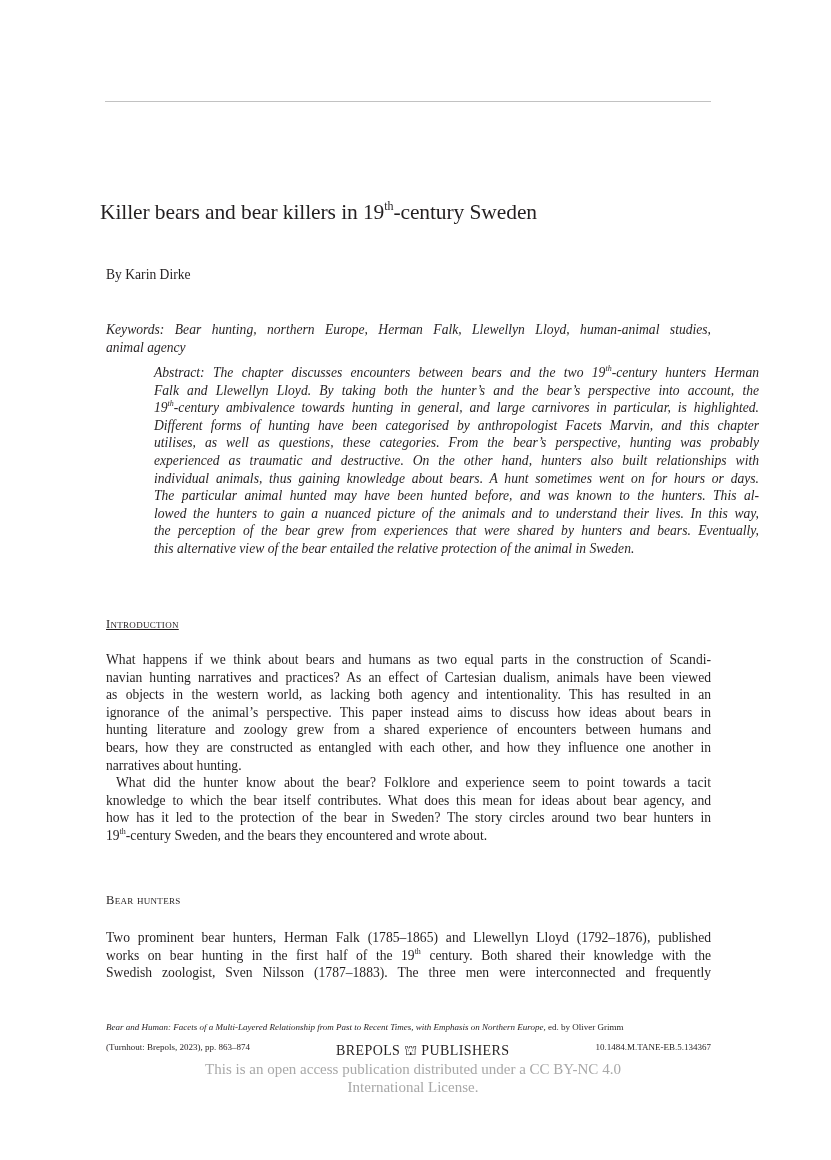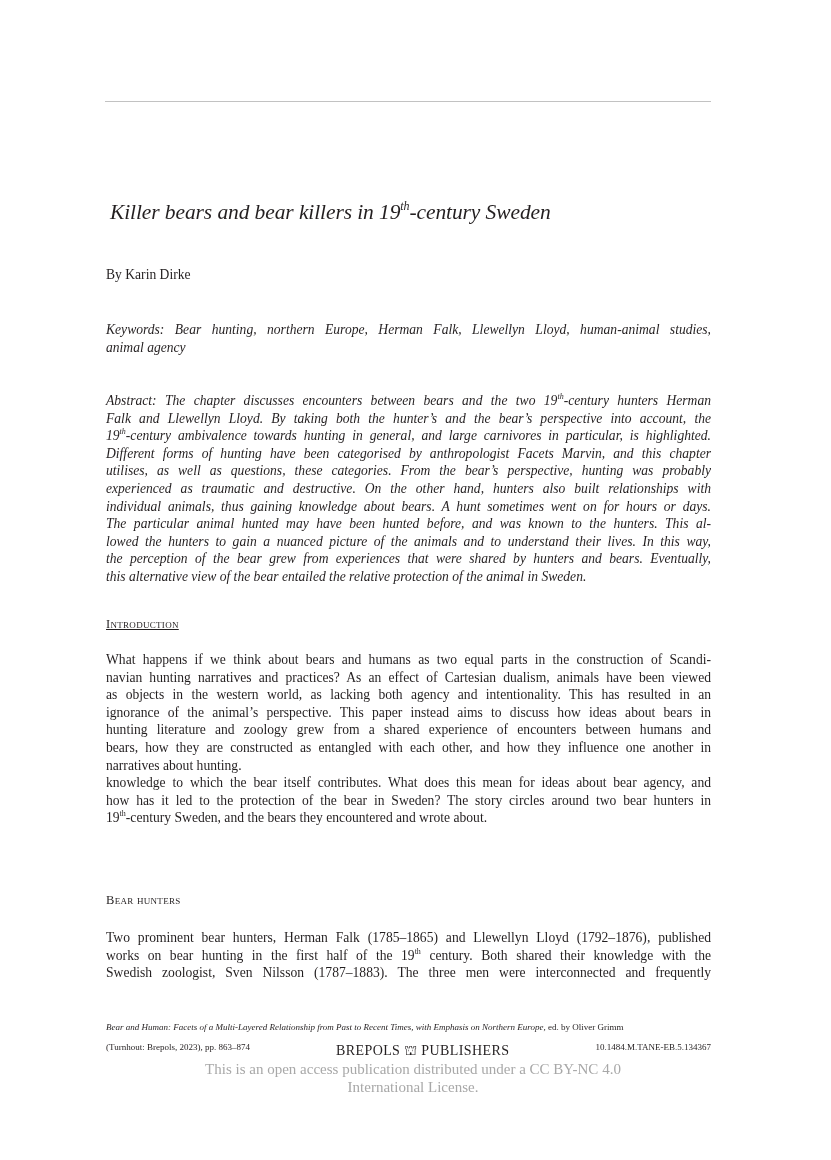--- a/index.html
+++ b/index.html
@@ -1,19 +1,19 @@
 <!DOCTYPE html>
 <html><head>
 <meta charset="utf-8">
 <style>
   html, body { margin: 0; padding: 0; background: #ffffff; }
   body { width: 831px; height: 1160px; position: relative; overflow: hidden;
          font-family: "Liberation Serif", "DejaVu Serif", serif; color: #231f20; }
   .rule { position: absolute; left: 105px; top: 101px; width: 606px; height: 1px; background: #c2c2c2; }
-  .title { position: absolute; left: 110px; top: 200px; font-size: 21.5px; white-space: nowrap; letter-spacing: -0.1px; font-style: italic; }
+  .title { position: absolute; left: 100px; top: 200px; font-size: 21.5px; white-space: nowrap; letter-spacing: -0.1px; }
   .title sup { font-size: 12px; vertical-align: top; position: relative; top: -1px; }
   .byline { position: absolute; left: 106px; top: 267px; font-size: 13.6px; white-space: nowrap; }
   .block { position: absolute; left: 106px; width: 605px; font-size: 13.6px; }
   .line { height: 17.6px; line-height: 17.6px; white-space: nowrap; text-align: justify; text-align-last: justify; }
   .line.last { text-align-last: left; }
   .italic { font-style: italic; }
   .line sup { font-size: 8px; vertical-align: top; line-height: 1; position: relative; top: 1px; }
   .indent { padding-left: 10px; }
   .heading { position: absolute; left: 106px; font-size: 12.5px; font-variant: small-caps; letter-spacing: 0.3px; white-space: nowrap; }
   .foot { position: absolute; left: 106px; width: 605px; font-size: 9px; white-space: nowrap; }
@@ -30,21 +30,21 @@
   <span>Killer bears and bear killers in 19</span><sup>th</sup><span>-century Sweden</span>
 </div>
 
 <div class="byline">By Karin Dirke</div>
 
 <div class="block italic" style="top:321px;">
   <div class="line">Keywords: Bear hunting, northern Europe, Herman Falk, Llewellyn Lloyd, human-animal studies,</div>
   <div class="line last">animal agency</div>
 </div>
 
-<div class="block italic" id="abstract" style="top:392px;">
+<div class="block italic" id="abstract" style="top:364px;margin-left:48px;">
     <div class="line"><span>Abstract: The chapter discusses encounters between bears and the two 19</span><sup>th</sup><span>-century hunters Herman</span></div>
     <div class="line"><span>Falk and Llewellyn Lloyd. By taking both the hunter’s and the bear’s perspective into account, the</span></div>
     <div class="line"><span>19</span><sup>th</sup><span>-century ambivalence towards hunting in general, and large carnivores in particular, is highlighted.</span></div>
     <div class="line"><span>Different forms of hunting have been categorised by anthropologist Facets Marvin, and this chapter</span></div>
     <div class="line"><span>utilises, as well as questions, these categories. From the bear’s perspective, hunting was probably</span></div>
     <div class="line"><span>experienced as traumatic and destructive. On the other hand, hunters also built relationships with</span></div>
     <div class="line"><span>individual animals, thus gaining knowledge about bears. A hunt sometimes went on for hours or days.</span></div>
     <div class="line"><span>The particular animal hunted may have been hunted before, and was known to the hunters. This al-</span></div>
     <div class="line"><span>lowed the hunters to gain a nuanced picture of the animals and to understand their lives. In this way,</span></div>
     <div class="line"><span>the perception of the bear grew from experiences that were shared by hunters and bears. Eventually,</span></div>
@@ -53,20 +53,21 @@
 
 <div class="heading" style="top:617px;text-decoration:underline;">Introduction</div>
 <div class="block" id="sec0" style="top:651px;">
     <div class="line"><span>What happens if we think about bears and humans as two equal parts in the construction of Scandi-</span></div>
     <div class="line"><span>navian hunting narratives and practices? As an effect of Cartesian dualism, animals have been viewed</span></div>
     <div class="line"><span>as objects in the western world, as lacking both agency and intentionality. This has resulted in an</span></div>
     <div class="line"><span>ignorance of the animal’s perspective. This paper instead aims to discuss how ideas about bears in</span></div>
     <div class="line"><span>hunting literature and zoology grew from a shared experience of encounters between humans and</span></div>
     <div class="line"><span>bears, how they are constructed as entangled with each other, and how they influence one another in</span></div>
     <div class="line last"><span>narratives about hunting.</span></div>
+    <div class="line indent"><span>What did the hunter know about the bear? Folklore and experience seem to point towards a tacit</span></div>
     <div class="line"><span>knowledge to which the bear itself contributes. What does this mean for ideas about bear agency, and</span></div>
     <div class="line"><span>how has it led to the protection of the bear in Sweden? The story circles around two bear hunters in</span></div>
     <div class="line last"><span>19</span><sup>th</sup><span>-century Sweden, and the bears they encountered and wrote about.</span></div>
   </div>
 
 <div class="heading" style="top:893px;">Bear hunters</div>
 <div class="block" id="sec1" style="top:929px;">
     <div class="line"><span>Two prominent bear hunters, Herman Falk (1785–1865) and Llewellyn Lloyd (1792–1876), published</span></div>
     <div class="line"><span>works on bear hunting in the first half of the 19</span><sup>th</sup><span> century. Both shared their knowledge with the</span></div>
     <div class="line"><span>Swedish zoologist, Sven Nilsson (1787–1883). The three men were interconnected and frequently</span></div>

